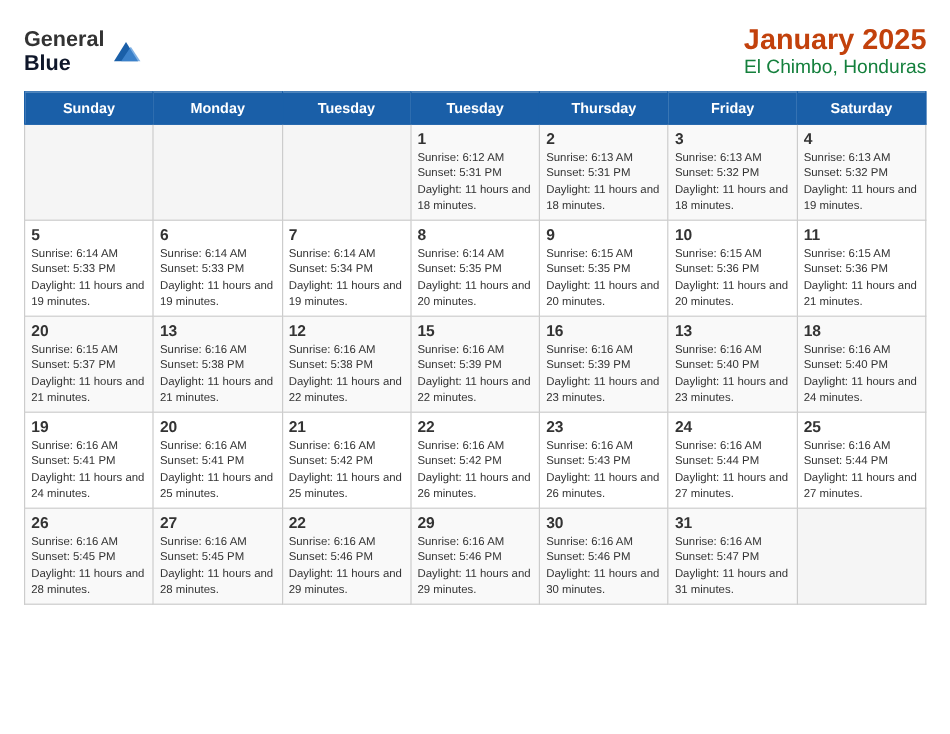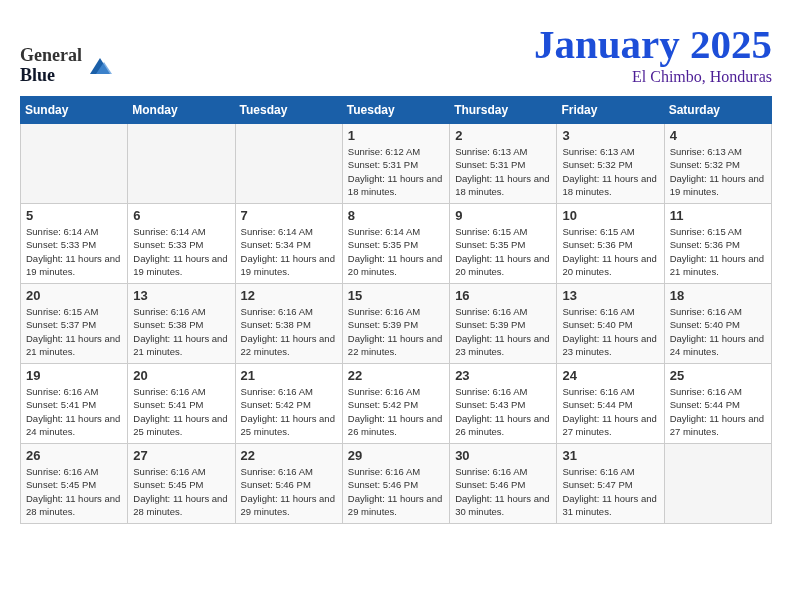--- a/index.html
+++ b/index.html
@@ -6,23 +6,22 @@
     body {
       font-family: Arial, sans-serif;
       background: #fff;
       width: 792px;
       min-height: 612px;
       padding: 20px;
     }
     .header {
       display: flex;
       justify-content: space-between;
-      align-items: flex-end;
+      align-items: center;
       margin-bottom: 10px;
-      font-family: Liberation Serif, serif;
     }
     .logo {
       display: flex;
       align-items: center;
     }
     .logo-text {
       display: flex;
       flex-direction: column;
       line-height: 1.1;
     }
@@ -38,41 +37,41 @@
     }
     .logo-icon {
       width: 28px;
       height: 28px;
       margin-left: 4px;
     }
     .title-block {
       text-align: right;
     }
     .month-title {
-      font-size: 41px;
-      font-weight: bold;
-      color: #1d4ed8;
+      font-size: 24px;
+      font-weight: bold;
+      color: #c2410c;
     }
     .location {
       font-size: 16px;
-      color: #4c1d95;
+      color: #15803d;
     }
     .calendar {
       width: 100%;
       border-collapse: collapse;
     }
     .calendar thead tr {
       background-color: #1a5fa8;
     }
     .calendar thead th {
       color: #fff;
       font-size: 12px;
       font-weight: bold;
       padding: 6px 4px;
-      text-align: left;
+      text-align: center;
       border: 1px solid #1a5fa8;
       width: calc(100% / 7);
     }
     .calendar tbody td {
       vertical-align: top;
       border: 1px solid #ccc;
       padding: 4px 5px;
       font-size: 10px;
       color: #333;
       height: 80px;

